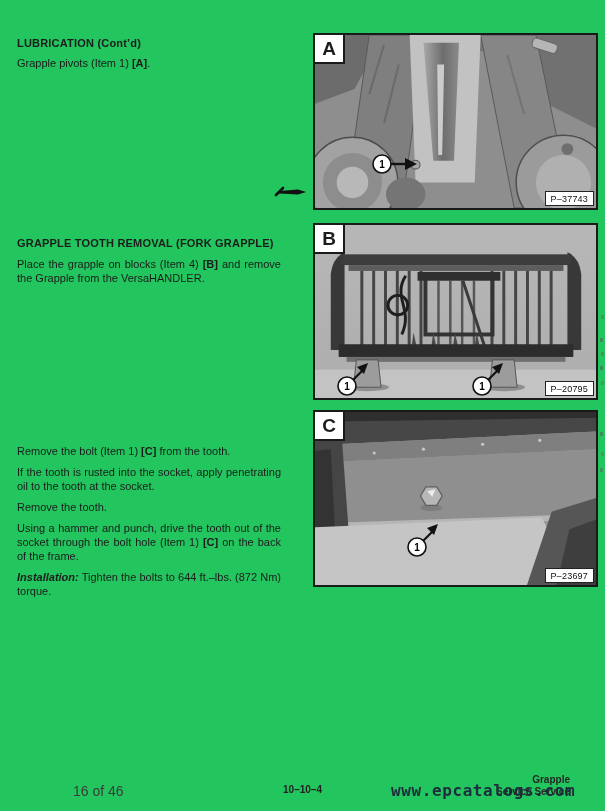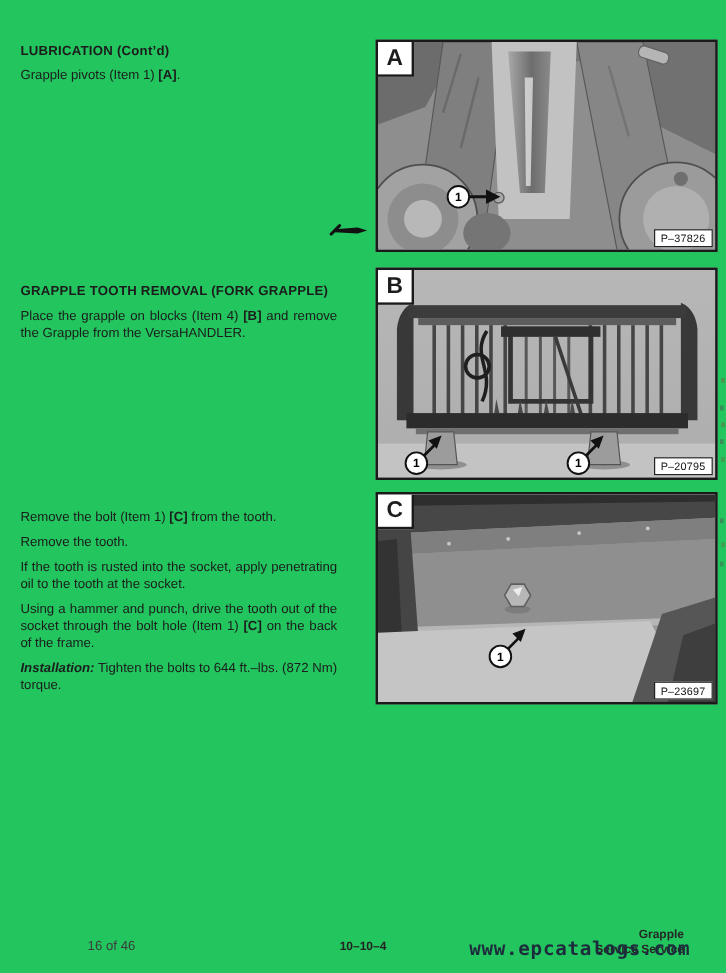--- a/index.html
+++ b/index.html
@@ -27,21 +27,21 @@
   .photo-ref {
     position:absolute; right:2px; bottom:2px; background:#ffffff;
     border:1.5px solid #222; font-size:9px; letter-spacing:0.2px;
     padding:2px 5px 1px 5px; z-index:3; color:#111;
   }
   .callout { position:absolute; z-index:4; overflow:visible; }
   .callout text { font-family:"Liberation Sans", sans-serif; font-weight:bold; font-size:10px; }
 
   .grease-icon { position:absolute; left:274px; top:183px; z-index:2; }
 
-  .footer-pageinfo { position:absolute; left:73px; top:783px; font-size:11px; color:#3c3c3c; }
+  .footer-pageinfo { position:absolute; left:73px; top:783px; font-size:14px; color:#3c3c3c; }
   .footer-code { position:absolute; left:0; right:0; top:784px; text-align:center; font-weight:bold; font-size:10px; color:#222; }
   .footer-title { position:absolute; right:35px; top:774px; text-align:right; font-weight:bold; font-size:10px; line-height:11.5px; color:#262626; z-index:1; }
   .watermark {
     position:absolute; left:391px; top:781px; z-index:5; white-space:nowrap;
     font-family:"DejaVu Sans Mono", monospace; font-weight:bold; font-size:16px;
     letter-spacing:0.6px; color:#1d2c3d;
   }
   .artifact { position:absolute; width:3px; height:4px; }
 </style>
 </head>
@@ -59,24 +59,24 @@
     <line x1="9" y1="5" x2="2" y2="12" stroke="#111" stroke-width="2.6" stroke-linecap="round"></line>
     <polygon points="5,8 24,6.5 32,9 24,11.5 5,10.5" fill="#111"></polygon>
   </svg>
 
   <div class="tblock" style="top:236px;">
     <span class="heading">GRAPPLE TOOTH REMOVAL (FORK GRAPPLE)</span>
   </div>
 
   <p class="tblock para" style="top:257px;"><span>Place the grapple on blocks (Item 4) </span><span class="bold">[B]</span><span> and remove the Grapple from the VersaHANDLER.</span></p>
 
-  <div class="tblock" style="top:424px;">
+  <div class="tblock" style="top:444px;">
     <p class="para"><span>Remove the bolt (Item 1) </span><span class="bold">[C]</span><span> from the tooth.</span></p>
+    <p class="para">If the tooth is rusted into the socket, apply penetrating oil to the tooth at the socket.</p>
     <p class="para">Remove the tooth.</p>
-    <p class="para">If the tooth is rusted into the socket, apply penetrating oil to the tooth at the socket.</p>
     <p class="para"><span>Using a hammer and punch, drive the tooth out of the socket through the bolt hole (Item 1) </span><span class="bold">[C]</span><span> on the back of the frame.</span></p>
     <p class="para"><span class="bolditalic">Installation:</span><span> Tighten the bolts to 644 ft.–lbs. (872 Nm) torque.</span></p>
   </div>
 
   <div class="figure" style="top:33px;">
     <svg class="photo" viewBox="0 0 285 176" preserveAspectRatio="none">
       <defs>
         <linearGradient id="gA" x1="0" y1="0" x2="1" y2="0">
           <stop offset="0" stop-color="#a8a8a8"></stop>
             <stop offset="0.55" stop-color="#6d6d6d"></stop>
@@ -105,21 +105,21 @@
       <circle cx="256" cy="116" r="6" fill="#6f6f6f"></circle>
       <rect x="220" y="6" width="26" height="10" rx="4" transform="rotate(18 233 11)" fill="#b5b5b5" stroke="#636363"></rect>
     </svg>
     <div class="fig-label">A</div>
     <svg class="callout" style="left:56px; top:117px;" width="50" height="24" viewBox="0 0 50 24">
       <line x1="20" y1="12" x2="35" y2="12" stroke="#111" stroke-width="2.4"></line>
       <polygon points="34,6 46,12 34,18" fill="#111"></polygon>
       <circle cx="11" cy="12" r="9" fill="#fff" stroke="#111" stroke-width="1.6"></circle>
       <text x="11" y="15.5" text-anchor="middle">1</text>
     </svg>
-    <div class="photo-ref">P–37826</div>
+    <div class="photo-ref">P–37743</div>
   </div>
 
   <div class="figure" style="top:223px;">
     <svg class="photo" viewBox="0 0 285 177" preserveAspectRatio="none">
       <defs>
         <linearGradient id="gB" x1="0" y1="0" x2="0" y2="1">
           <stop offset="0" stop-color="#b7b7b7"></stop>
             <stop offset="1" stop-color="#adadad"></stop>
         </linearGradient>
       </defs>

